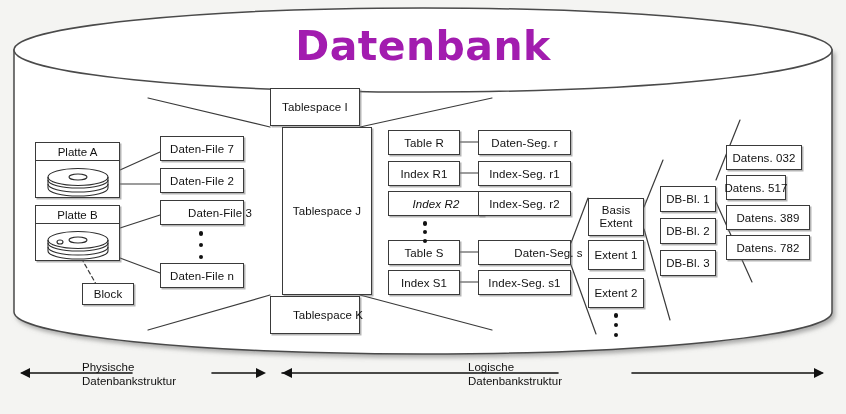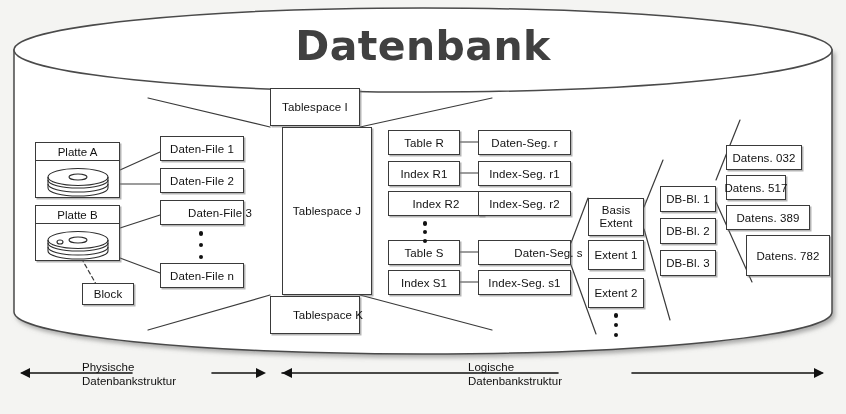--- a/index.html
+++ b/index.html
@@ -47,21 +47,21 @@
   
   .vdots{position:absolute;z-index:5;display:flex;flex-direction:column;
          align-items:center;justify-content:space-between;}
   .vdots i{display:block;width:4.5px;height:4.5px;border-radius:50%;
            background:#111;}
 
   
   #db-title{
     position:absolute;left:0;top:22px;width:846px;
     text-align:center;
-    font-size:41px;font-weight:bold;color:#404040;
+    font-size:41px;font-weight:bold;color:#a21caf;
     letter-spacing:.4px;
     font-family:"DejaVu Sans",sans-serif;
     z-index:3;
   }
 
   
   .axis-label{
     position:absolute;
     font-size:11.5px;color:#111;line-height:1.25;
     z-index:6;
@@ -158,37 +158,37 @@
           <ellipse cx="36" cy="13" rx="9" ry="3"></ellipse>
           <path d="M6,13 L6,24 M66,13 L66,24"></path>
         </g>
         <ellipse cx="18" cy="15" rx="3" ry="2" fill="#fff" stroke="#2d2d2d" stroke-width="1.1"></ellipse>
       </svg>
     </div>
   </div>
 
   <div class="box" style="left:82px;top:283px;width:52px;height:22px;">Block</div>
 
-  <div class="box" style="left:160px;top:136px;width:84px;height:25px;">Daten-File 1</div>
+  <div class="box" style="left:160px;top:136px;width:84px;height:25px;">Daten-File 7</div>
   <div class="box" style="left:160px;top:168px;width:84px;height:25px;">Daten-File 2</div>
   <div class="box" style="left:160px;top:200px;width:84px;height:25px;padding-left:36px;">Daten-File 3</div>
   <div class="vdots" style="left:197px;top:231px;width:8px;height:28px;">
     <i></i>
       <i></i>
       <i></i>
   </div>
   <div class="box" style="left:270px;top:88px;width:90px;height:38px;">Tablespace I</div>
 
   <div class="box" style="left:160px;top:263px;width:84px;height:25px;">Daten-File n</div>
   <div class="box" style="left:270px;top:127px;width:90px;height:168px;margin-left:12px;">Tablespace J</div>
   <div class="box" style="left:270px;top:296px;width:90px;height:38px;padding-left:26px;">Tablespace K</div>
 
   <div class="box" style="left:388px;top:130px;width:72px;height:25px;">Table R</div>
   <div class="box" style="left:388px;top:161px;width:72px;height:25px;">Index R1</div>
-  <div class="box" style="left:388px;top:191px;width:96px;height:25px;">Index R2</div>
+  <div class="box" style="left:388px;top:191px;width:96px;height:25px;font-style:italic;">Index R2</div>
   <div class="vdots" style="left:421px;top:221px;width:8px;height:22px;">
     <i></i>
       <i></i>
       <i></i>
   </div>
   <div class="box" style="left:388px;top:240px;width:72px;height:25px;">Table S</div>
   <div class="box" style="left:388px;top:270px;width:72px;height:25px;">Index S1</div>
 
   <div class="box" style="left:478px;top:130px;width:93px;height:25px;">Daten-Seg. r</div>
   <div class="box" style="left:478px;top:161px;width:93px;height:25px;">Index-Seg. r1</div>
@@ -208,21 +208,21 @@
       <i></i>
   </div>
 
   <div class="box" style="left:660px;top:186px;width:56px;height:26px;">DB-Bl. 1</div>
   <div class="box" style="left:660px;top:218px;width:56px;height:26px;">DB-Bl. 2</div>
   <div class="box" style="left:660px;top:250px;width:56px;height:26px;">DB-Bl. 3</div>
 
   <div class="box" style="left:726px;top:145px;width:76px;height:25px;">Datens. 032</div>
   <div class="box" style="left:726px;top:175px;width:60px;height:25px;">Datens. 517</div>
   <div class="box" style="left:726px;top:205px;width:84px;height:25px;">Datens. 389</div>
-  <div class="box" style="left:746px;top:235px;width:84px;height:41px;">Datens. 782</div>
+  <div class="box" style="left:726px;top:235px;width:84px;height:25px;">Datens. 782</div>
 
   <div class="axis-label" style="left:82px;top:360px;width:180px;">
     <div>Physische</div>
     <div>Datenbankstruktur</div>
   </div>
   <div class="axis-label" style="left:468px;top:360px;width:180px;">
     <div>Logische</div>
     <div>Datenbankstruktur</div>
   </div>
 

